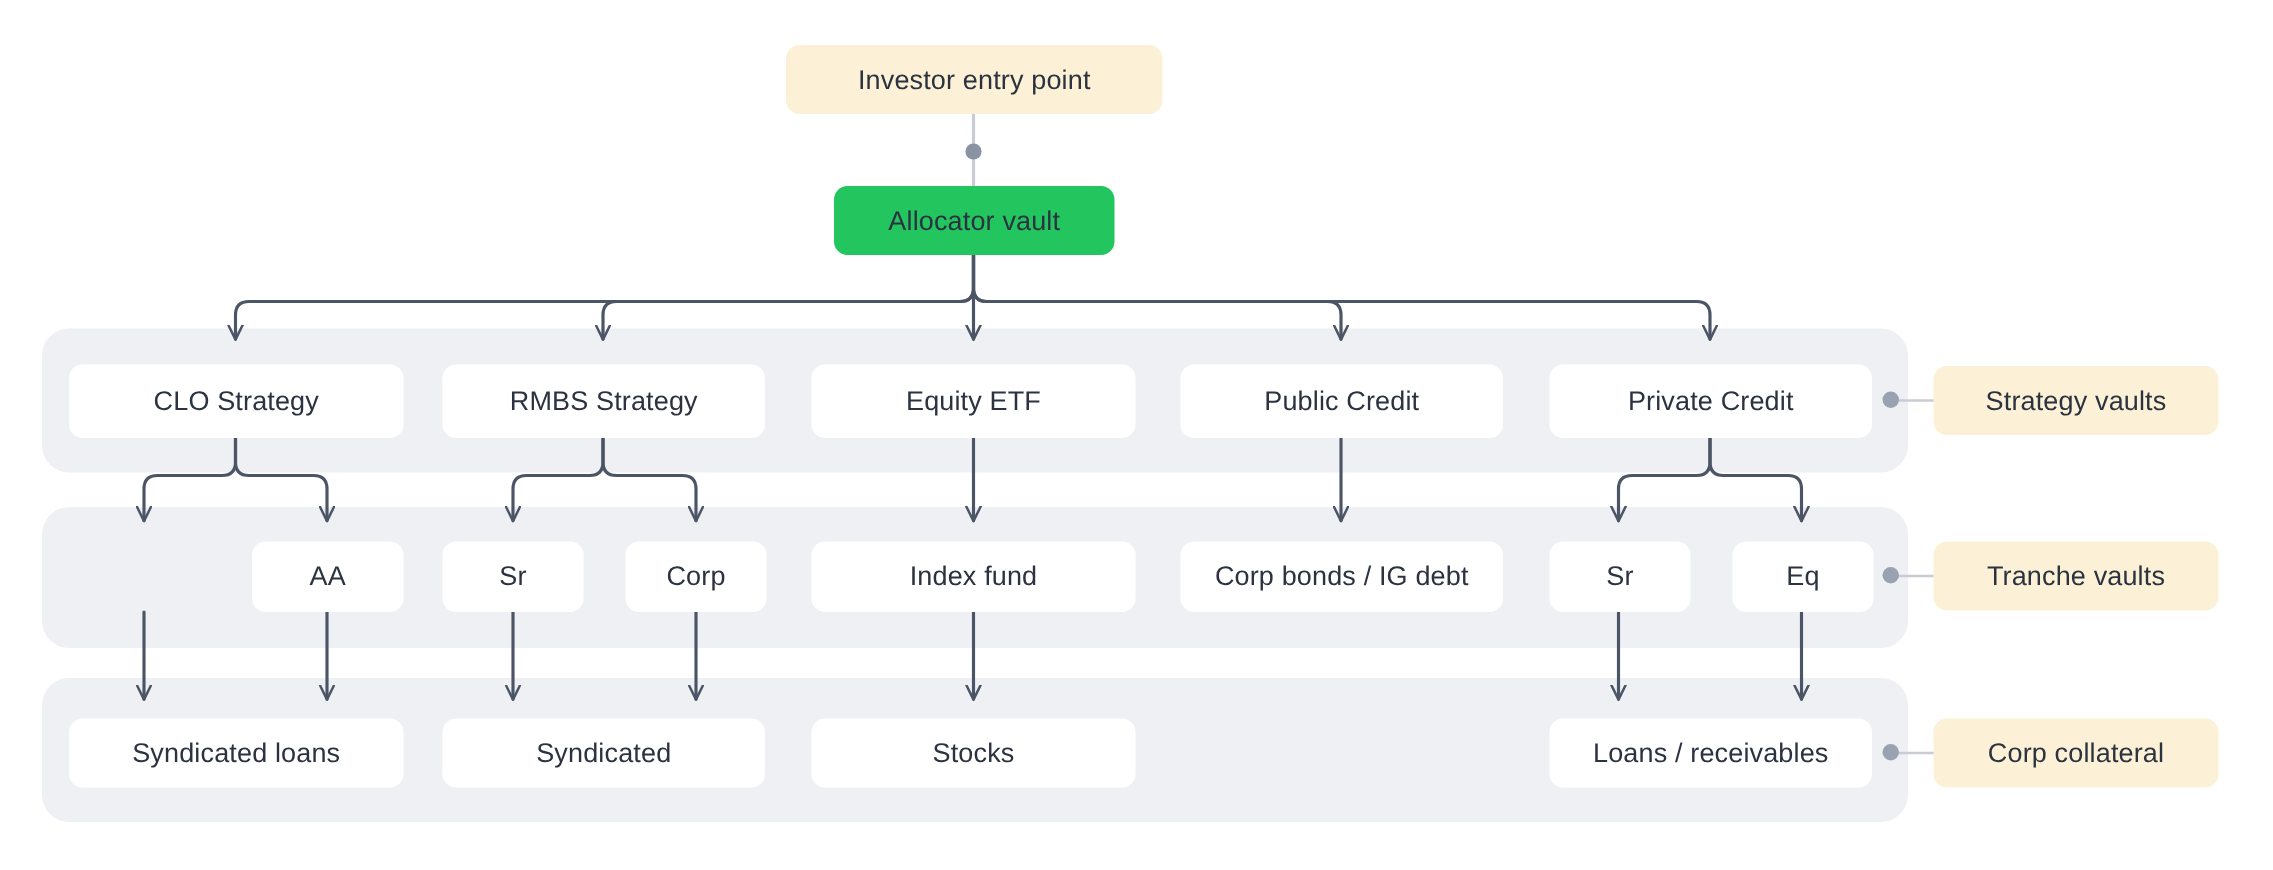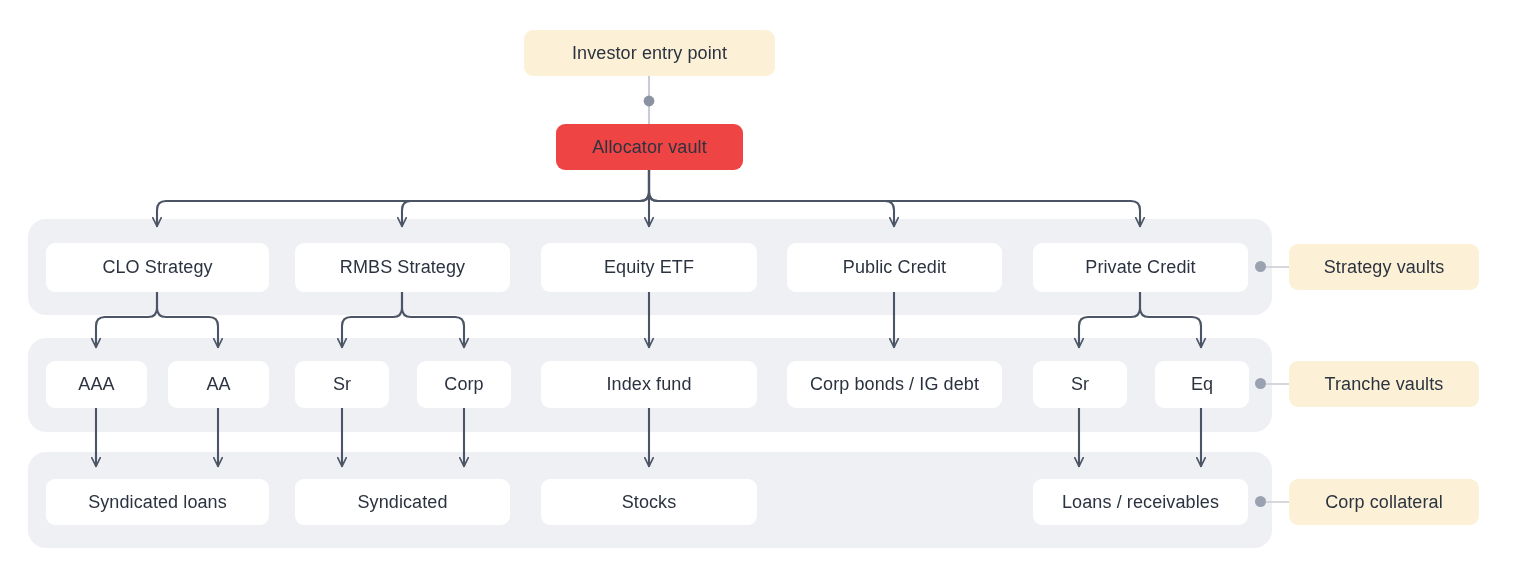--- a/index.html
+++ b/index.html
@@ -44,21 +44,21 @@
     white-space: nowrap;
     z-index: 2;
   }
   .node.white {
     background: #ffffff;
   }
   .node.cream {
     background: #fcf1d6;
   }
   .node.cream-deep {
-    background: #ef4444;
+    background: #22c55e;
   }
   .legend-dot {
     position: absolute;
     width: 11px;
     height: 11px;
     border-radius: 50%;
     background: #9aa2b1;
     z-index: 3;
   }
 </style>
@@ -121,21 +121,20 @@
 
   <div class="node cream" style="left:524px; top:30px; width:251px; height:46px;">Investor entry point</div>
   <div class="node cream-deep" style="left:556px; top:124px; width:187px; height:46px;">Allocator vault</div>
 
   <div class="node white" style="left:46px; top:243px; width:223px; height:49px;">CLO Strategy</div>
   <div class="node white" style="left:295px; top:243px; width:215px; height:49px;">RMBS Strategy</div>
   <div class="node white" style="left:541px; top:243px; width:216px; height:49px;">Equity ETF</div>
   <div class="node white" style="left:787px; top:243px; width:215px; height:49px;">Public Credit</div>
   <div class="node white" style="left:1033px; top:243px; width:215px; height:49px;">Private Credit</div>
 
-  <div class="node white" style="left:46px; top:361px; width:101px; height:47px;">AAA</div>
   <div class="node white" style="left:168px; top:361px; width:101px; height:47px;">AA</div>
   <div class="node white" style="left:295px; top:361px; width:94px; height:47px;">Sr</div>
   <div class="node white" style="left:417px; top:361px; width:94px; height:47px;">Corp</div>
   <div class="node white" style="left:541px; top:361px; width:216px; height:47px;">Index fund</div>
   <div class="node white" style="left:787px; top:361px; width:215px; height:47px;">Corp bonds / IG debt</div>
   <div class="node white" style="left:1033px; top:361px; width:94px; height:47px;">Sr</div>
   <div class="node white" style="left:1155px; top:361px; width:94px; height:47px;">Eq</div>
 
   <div class="node white" style="left:46px; top:479px; width:223px; height:46px;">Syndicated loans</div>
   <div class="node white" style="left:295px; top:479px; width:215px; height:46px;">Syndicated</div>

